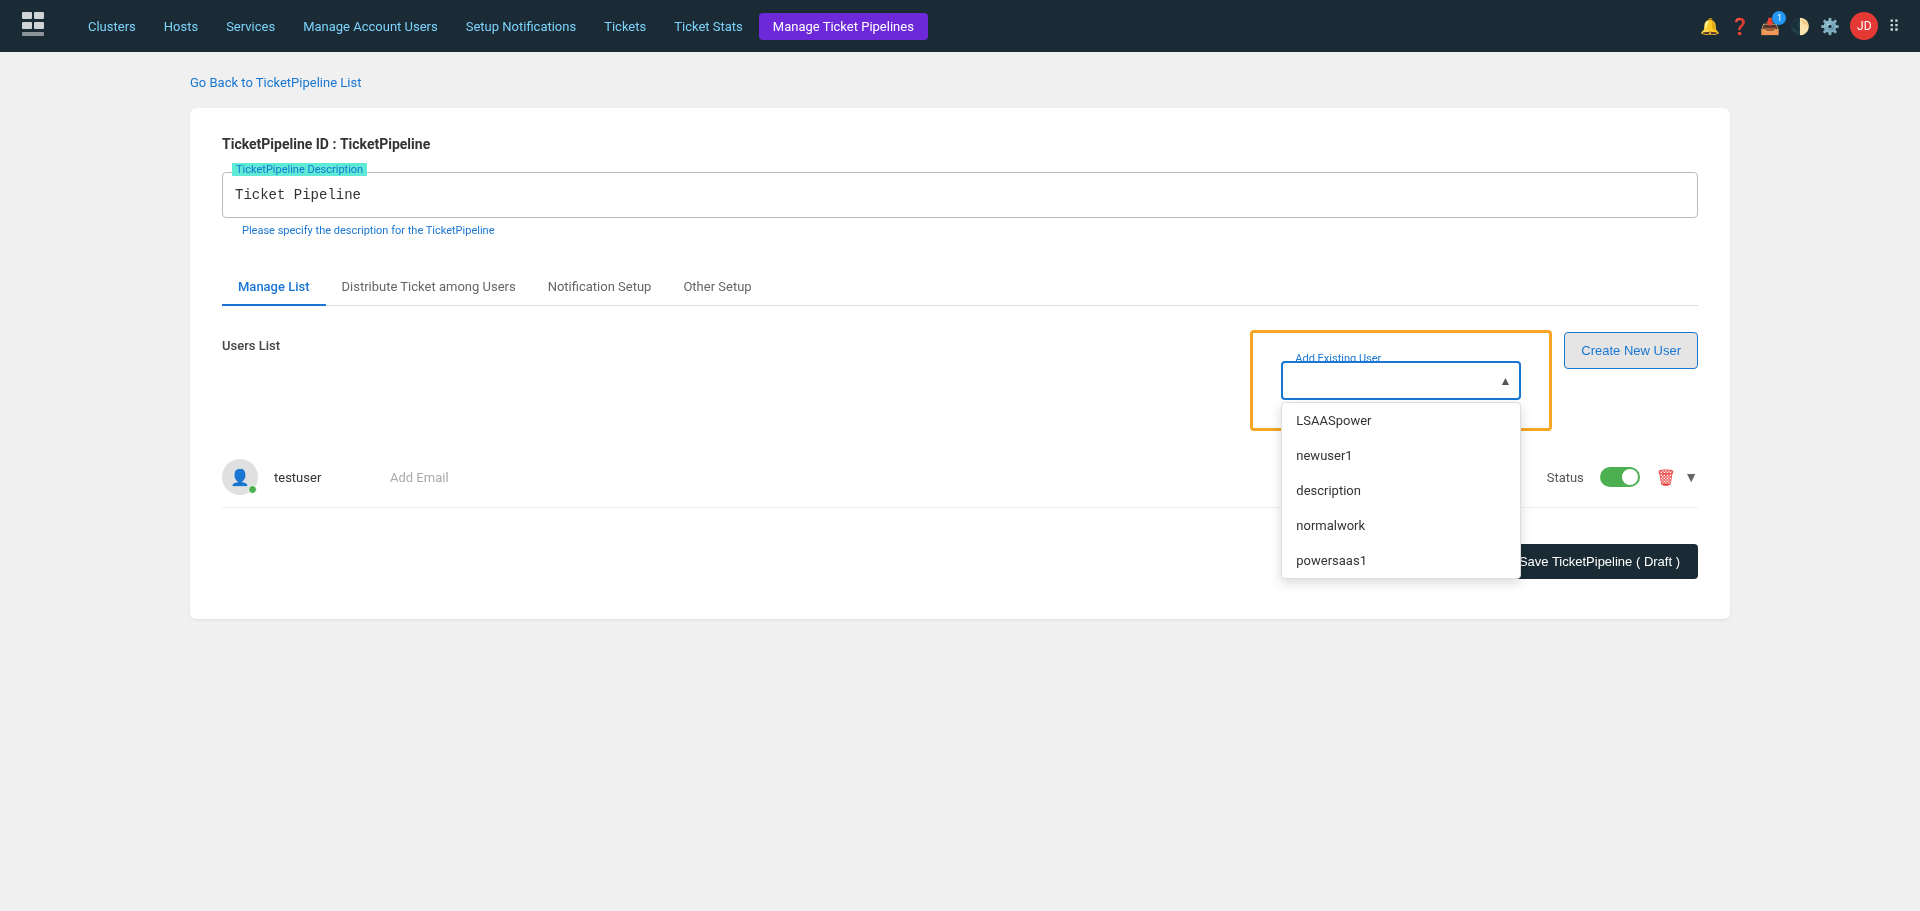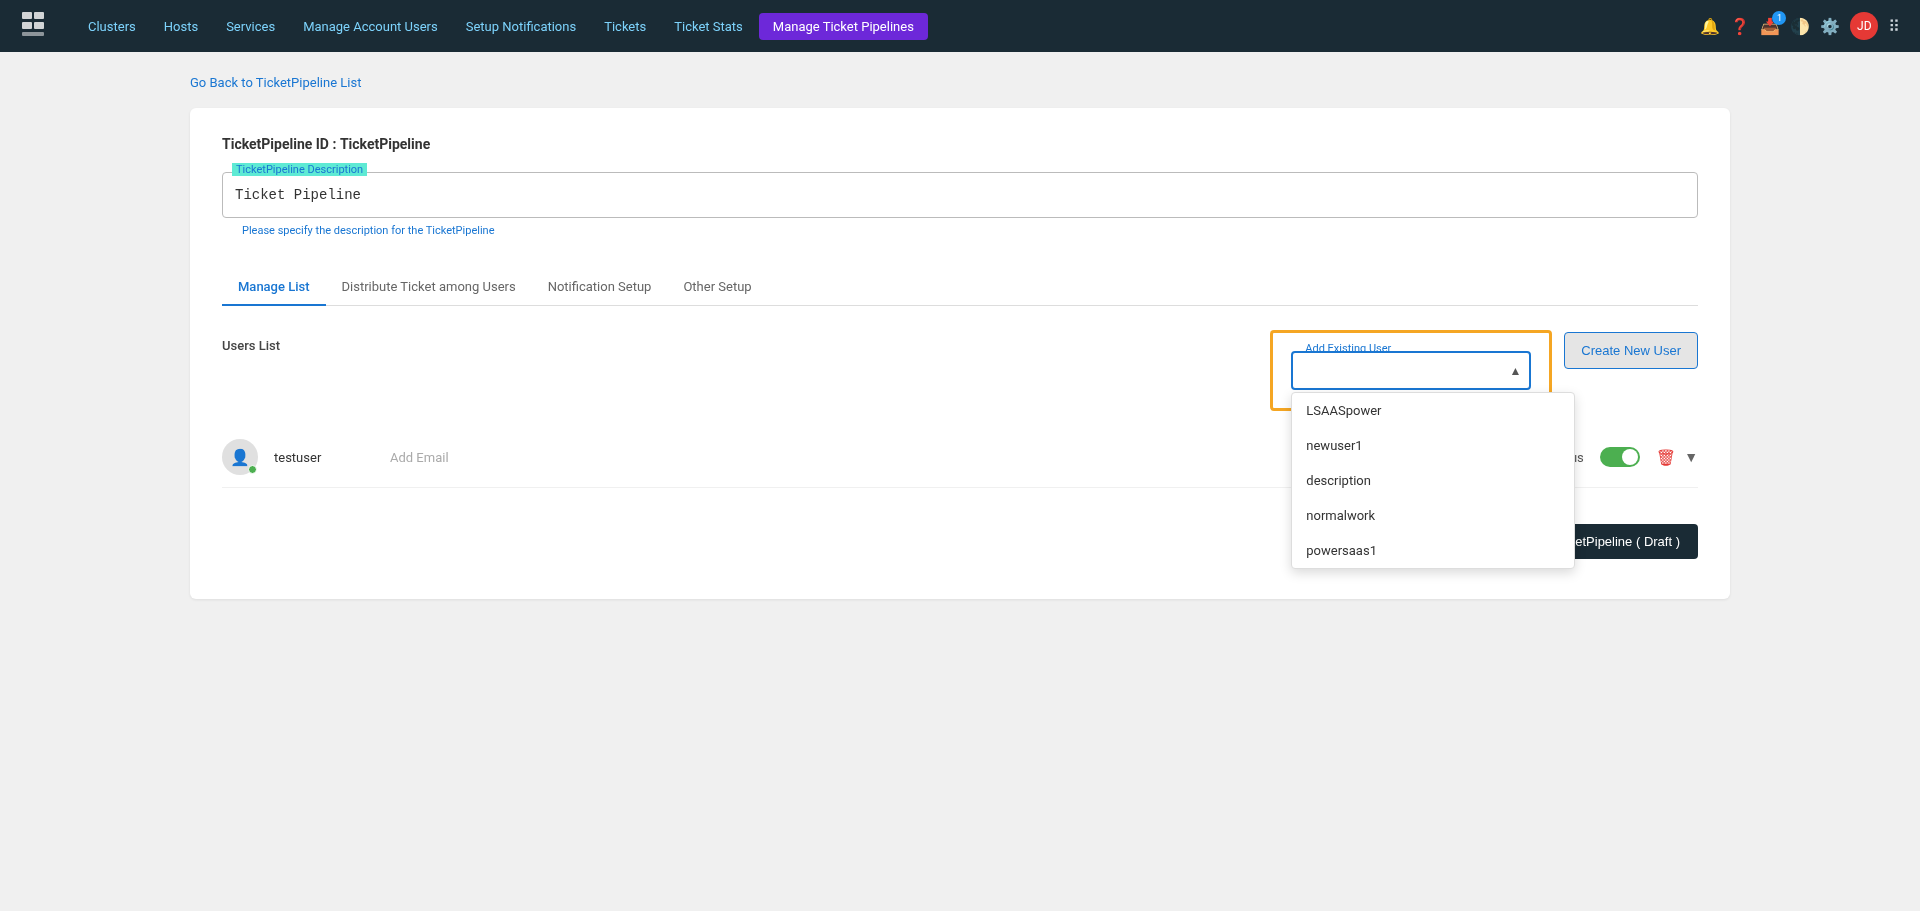--- a/index.html
+++ b/index.html
@@ -173,21 +173,21 @@
       font-size: 13px;
       color: #444;
       font-weight: 500;
       padding-top: 8px;
     }
 
     
     .highlight-box {
       border: 3px solid #f5a623;
       border-radius: 4px;
-      padding: 18px;
+      padding: 28px;
       position: relative;
     }
 
     .dropdown-wrapper {
       position: relative;
       width: 240px;
     }
     .dropdown-label {
       position: absolute;
       top: -9px;
@@ -217,21 +217,21 @@
       color: #555;
       font-size: 12px;
       pointer-events: none;
     }
 
     
     .dropdown-menu {
       position: absolute;
       top: calc(100% + 2px);
       left: 0;
-      width: 284px;
+      width: 240px;
       background: white;
       border: 1px solid #ddd;
       border-radius: 4px;
       box-shadow: 0 4px 12px rgba(0,0,0,0.15);
       z-index: 100;
     }
     .dropdown-item {
       padding: 10px 14px;
       font-size: 13px;
       color: #333;

